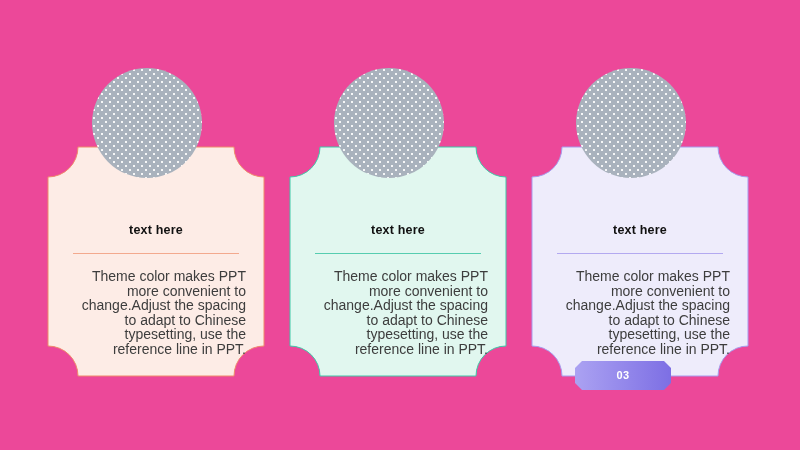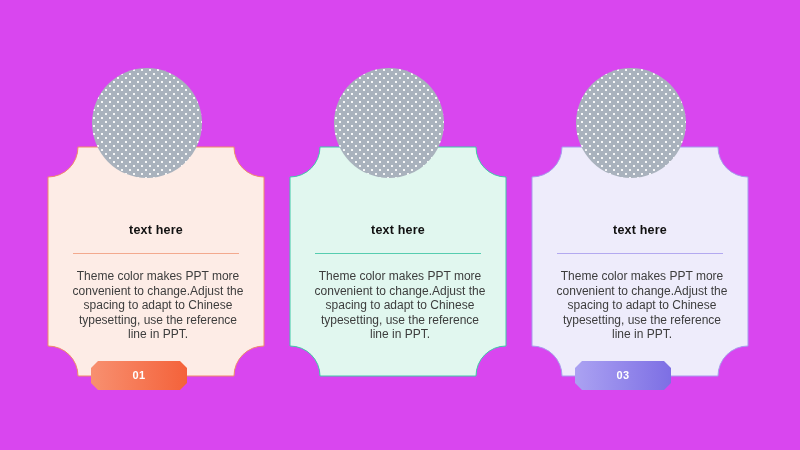--- a/index.html
+++ b/index.html
@@ -14,21 +14,21 @@
     overflow: hidden;
     position: relative;
   }
 
   #slide {
     position: absolute;
     left: 0;
     top: 0;
     width: 800px;
     height: 450px;
-    background: #d946ef;
+    background: #ec4899;
   }
 
   .card-group {
     position: absolute;
     top: 0;
     width: 242px;
     height: 450px;
   }
   .card-group.g0 { left: 30px; }
   .card-group.g1 { left: 272px; }
@@ -93,24 +93,24 @@
     top: 106px;
     left: 25px;
     width: 166px;
     height: 1px;
   }
   .body-text {
     position: absolute;
     top: 122px;
     left: 22px;
     width: 176px;
-    font-size: 12px;
+    font-size: 14px;
     line-height: 14.6px;
     color: #3d3d3d;
-    text-align: center;
+    text-align: right;
   }
 
   
   .badge {
     position: absolute;
     left: 61px;
     top: 361px;
     width: 96px;
     height: 29px;
   }
@@ -157,32 +157,20 @@
     <div class="circle-wrap">
       <div class="circle"></div>
     </div>
 
     <div class="content">
       <div class="card-title">text here</div>
       <div class="divider" style="background:#f3a98e;"></div>
       <div class="body-text">Theme color makes PPT more convenient to change.Adjust the spacing to adapt to Chinese typesetting, use the reference line in PPT.</div>
     </div>
 
-    <div class="badge">
-      <svg viewBox="0 0 96 29" xmlns="http://www.w3.org/2000/svg">
-        <defs>
-          <linearGradient id="bg0" x1="0" y1="0" x2="1" y2="0">
-            <stop offset="0%" stop-color="#f89070"></stop>
-            <stop offset="100%" stop-color="#f4623a"></stop>
-          </linearGradient>
-        </defs>
-        <path d="M 7 0 L 89 0 L 96 7 L 96 22 L 89 29 L 7 29 L 0 22 L 0 7 Z" fill="url(#bg0)"></path>
-      </svg>
-      <div class="badge-num">01</div>
-    </div>
   </div>
 
   <div class="card-group g1">
 
     <div class="panel">
       <svg viewBox="0 0 216 229" xmlns="http://www.w3.org/2000/svg">
         <path d="M 0 30
              A 30 30 0 0 0 30 0
              L 186 0
              A 30 30 0 0 0 216 30

